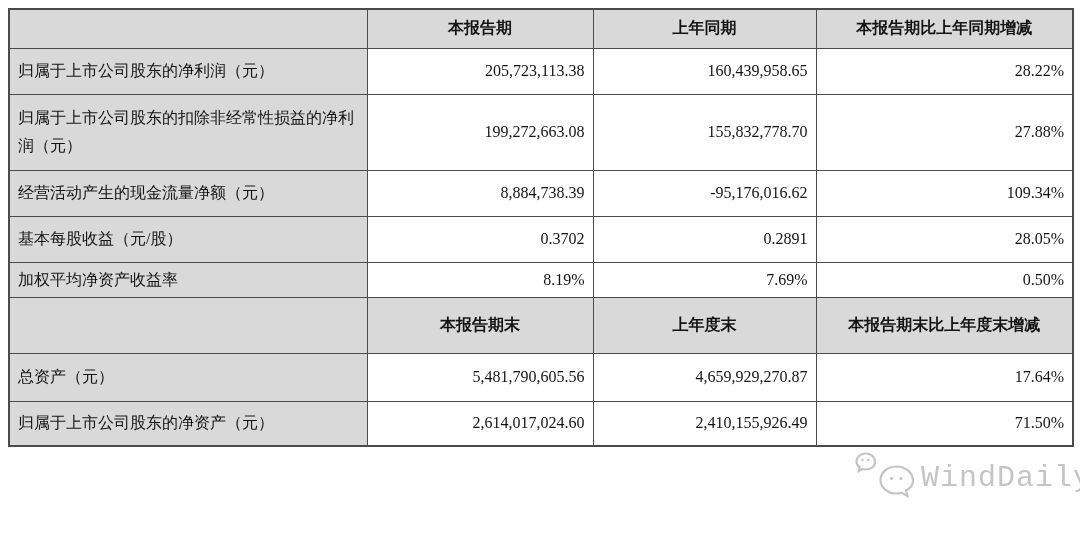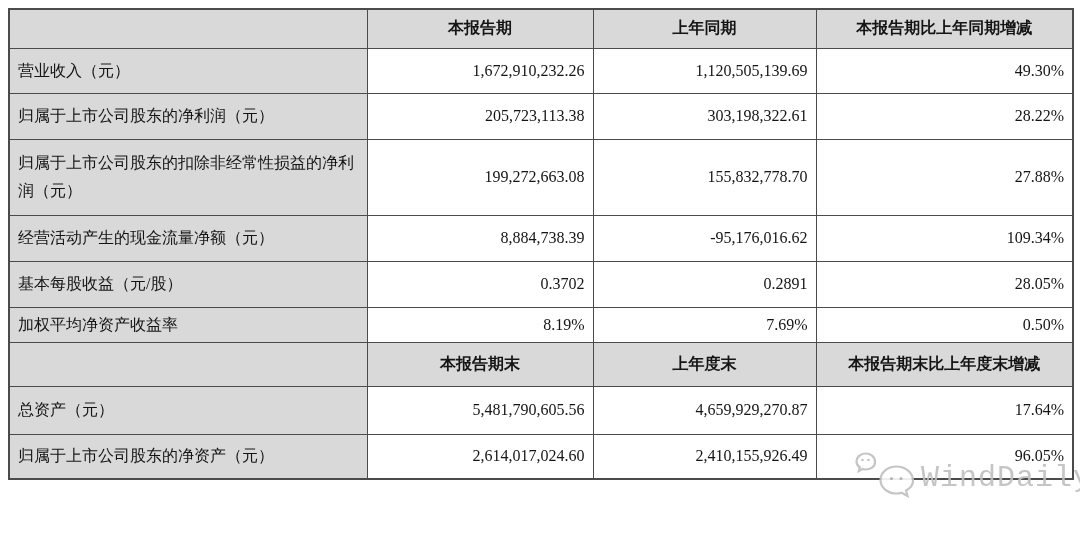--- a/index.html
+++ b/index.html
@@ -46,21 +46,21 @@
     white-space: nowrap;
   }
   tr.h-hdr1 { height: 39px; }
   tr.h-r1  { height: 45px; }
   tr.h-r2  { height: 46px; }
   tr.h-r3  { height: 76px; }
   tr.h-r4  { height: 46px; padding-left: 40px; }
   tr.h-r5  { height: 46px; }
   tr.h-r6  { height: 45px; }
   tr.h-r7  { height: 35px; }
-  tr.h-hdr2 { height: 44px; }
+  tr.h-hdr2 { height: 56px; }
   tr.h-r8  { height: 48px; padding-left: 40px; }
   tr.h-r9  { height: 45px; }
   .watermark {
     position: absolute;
     left: 855px;
     top: 452px;
     display: flex;
     align-items: center;
     gap: 4px;
     color: #bfbfbf;
@@ -87,31 +87,25 @@
   </colgroup>
 
   <tbody>
       <tr class="head h-hdr1">
     <td class="label"></td>
     <td>本报告期</td>
     <td>上年同期</td>
     <td>本报告期比上年同期增减</td>
   </tr>
 
-  <tr class="h-r1">
-    <td class="label">营业收入（元）</td>
-    <td class="value">1,672,910,232.26</td>
-    <td class="value">1,120,505,139.69</td>
-    <td class="value">49.30%</td>
-  </tr>
 
   <tr class="h-r2">
     <td class="label">归属于上市公司股东的净利润（元）</td>
     <td class="value">205,723,113.38</td>
-    <td class="value">303,198,322.61</td>
+    <td class="value">160,439,958.65</td>
     <td class="value">28.22%</td>
   </tr>
 
   <tr class="h-r3">
     <td class="label">归属于上市公司股东的扣除非经常性损益的净利润（元）</td>
     <td class="value">199,272,663.08</td>
     <td class="value">155,832,778.70</td>
     <td class="value">27.88%</td>
   </tr>
 
@@ -148,21 +142,21 @@
     <td class="label">总资产（元）</td>
     <td class="value">5,481,790,605.56</td>
     <td class="value">4,659,929,270.87</td>
     <td class="value">17.64%</td>
   </tr>
 
   <tr class="h-r9">
     <td class="label">归属于上市公司股东的净资产（元）</td>
     <td class="value">2,614,017,024.60</td>
     <td class="value">2,410,155,926.49</td>
-    <td class="value">96.05%</td>
+    <td class="value">71.50%</td>
   </tr>
 </tbody>
   </table>
 
 <div class="watermark">
   <span class="wm-icon">
     <svg width="62" height="52" viewBox="0 0 62 52" fill="none" xmlns="http://www.w3.org/2000/svg">
 
       <path d="M20 10 C20 4.5 15.5 1.5 10.5 1.5 C5.5 1.5 1.5 5 1.5 9.5 C1.5 12 2.8 14 4.8 15.5 L3.8 19 L7.5 17 C8.5 17.3 9.5 17.5 10.5 17.5 C15.5 17.5 20 15 20 10 Z" stroke="#bfbfbf" stroke-width="2.2" fill="#ffffff"></path>
       <circle cx="7.5" cy="8" r="1.3" fill="#bfbfbf"></circle>

